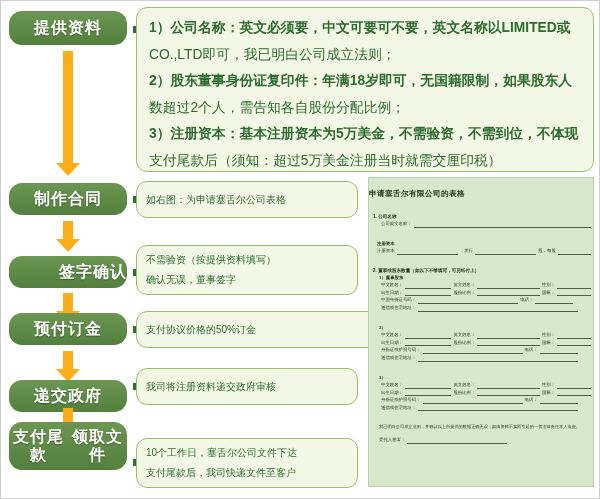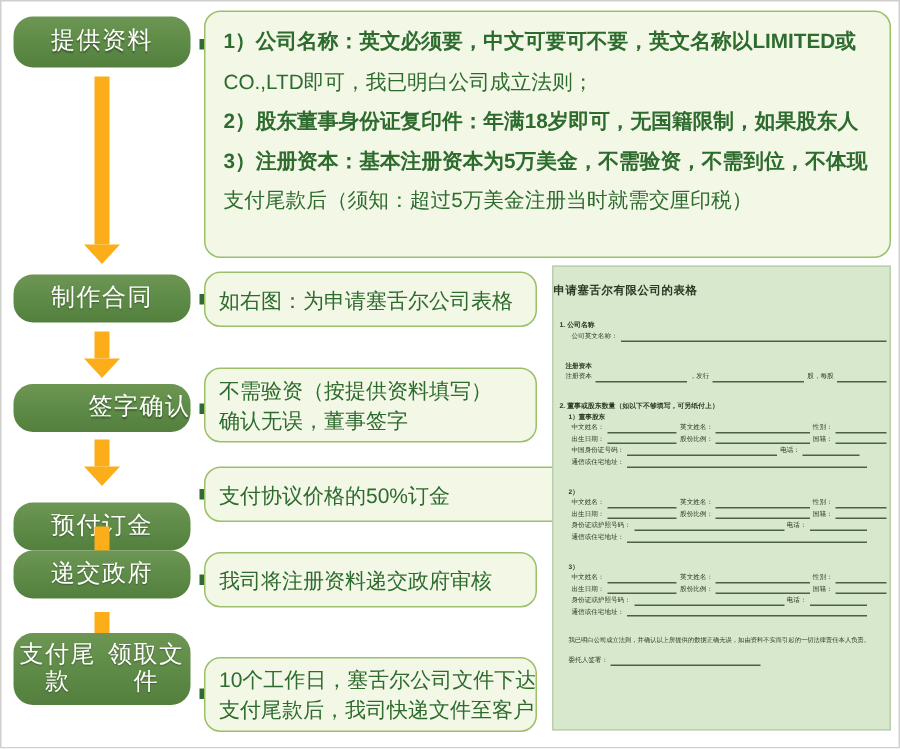--- a/index.html
+++ b/index.html
@@ -19,21 +19,21 @@
 
   
   .step-pill{
     position:absolute;
     left:8px;
     width:118px;
     background:#5d8a46;
     background:linear-gradient(180deg,#6d9653 0%,#5d8a46 55%,#547f3e 100%);
     border-radius:13px;
     color:#ffffff;
-    font-weight:normal;
+    font-weight:bold;
     font-size:16px;
     letter-spacing:1px;
     text-align:center;
     display:flex;
     align-items:center;
     justify-content:center;
     line-height:1.12;
     text-shadow:0 1px 1px rgba(0,0,0,.35);
     box-sizing:border-box;
   }
@@ -76,21 +76,21 @@
     border:1px solid #9cc06a;
     border-radius:11px;
     color:#2e6b2e;
     box-sizing:border-box;
     padding:5px 9px;
     display:flex;
     flex-direction:column;
     justify-content:center;
   }
   .callout .line{
-    font-size:14px;
+    font-size:10px;
     line-height:20px;
     white-space:nowrap;
   }
   #callout-top{
     left:135px;top:6px;width:458px;height:165px;
     padding:7px 12px;
     justify-content:flex-start;
   }
   #callout-top .line{
     font-size:13.8px;
@@ -159,20 +159,21 @@
     <span>提供资料</span>
   </div>
   <div class="right-arrow" style="left:132px;top:21px;">
     <span class="shaft"></span>
       <span class="head"></span>
   </div>
   <div class="callout" id="callout-top">
     <div class="line"><span class="b">1）公司名称：英文必须要，中文可要可不要，英文名称以LIMITED或</span></div>
     <div class="line"><span>CO.,LTD即可，我已明白公司成立法则；</span></div>
     <div class="line"><span class="b">2）股东董事身份证复印件：年满18岁即可，无国籍限制，如果股东人</span></div>
+    <div class="line"><span>数超过2个人，需告知各自股份分配比例；</span></div>
     <div class="line"><span class="b">3）注册资本：基本注册资本为5万美金，不需验资，不需到位，不体现</span></div>
     <div class="line"><span>支付尾款后（须知：超过5万美金注册当时就需交厘印税）</span></div>
   </div>
 
   <div class="down-arrow" style="top:50px;height:125px;">
     <span class="shaft" style="height:112px;"></span>
     <span class="head" style="top:112px;"></span>
   </div>
 
   <div class="step-pill" style="top:182px;height:32px;">
@@ -201,37 +202,37 @@
   <div class="callout" style="left:135px;top:244px;width:222px;height:50px;">
     <div class="line"><span>不需验资（按提供资料填写）</span></div>
     <div class="line"><span>确认无误，董事签字</span></div>
   </div>
 
   <div class="down-arrow" style="top:292px;height:30px;">
     <span class="shaft" style="height:18px;"></span>
     <span class="head" style="top:18px;"></span>
   </div>
 
-  <div class="step-pill" style="top:312px;height:32px;margin-top:22px;">
+  <div class="step-pill" style="top:312px;height:32px;">
     <span>预付订金</span>
   </div>
   <div class="right-arrow" style="left:132px;top:321px;">
     <span class="shaft"></span>
       <span class="head"></span>
   </div>
   <div class="callout" style="left:135px;top:310px;width:260px;height:37px;">
     <div class="line"><span>支付协议价格的50%订金</span></div>
   </div>
 
   <div class="down-arrow" style="top:350px;height:30px;">
     <span class="shaft" style="height:18px;"></span>
     <span class="head" style="top:18px;"></span>
   </div>
 
-  <div class="step-pill" style="top:366px;height:32px;">
+  <div class="step-pill" style="top:379px;height:32px;">
     <span>递交政府</span>
   </div>
   <div class="right-arrow" style="left:132px;top:378px;">
     <span class="shaft"></span>
       <span class="head"></span>
   </div>
   <div class="callout" style="left:135px;top:367px;width:222px;height:37px;">
     <div class="line"><span>我司将注册资料递交政府审核</span></div>
   </div>
 

